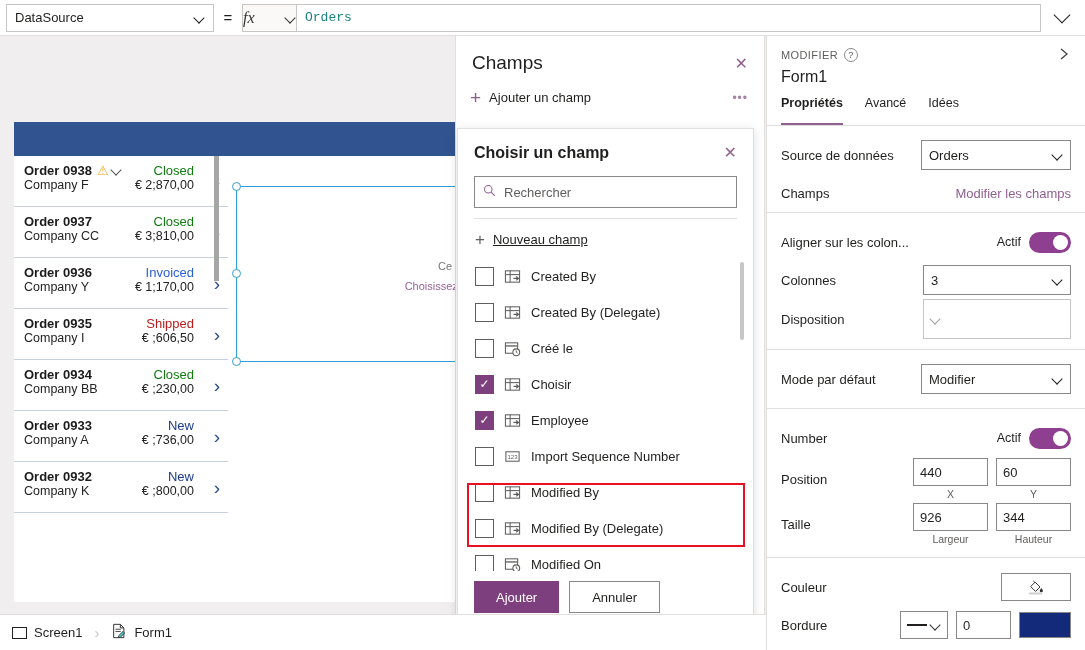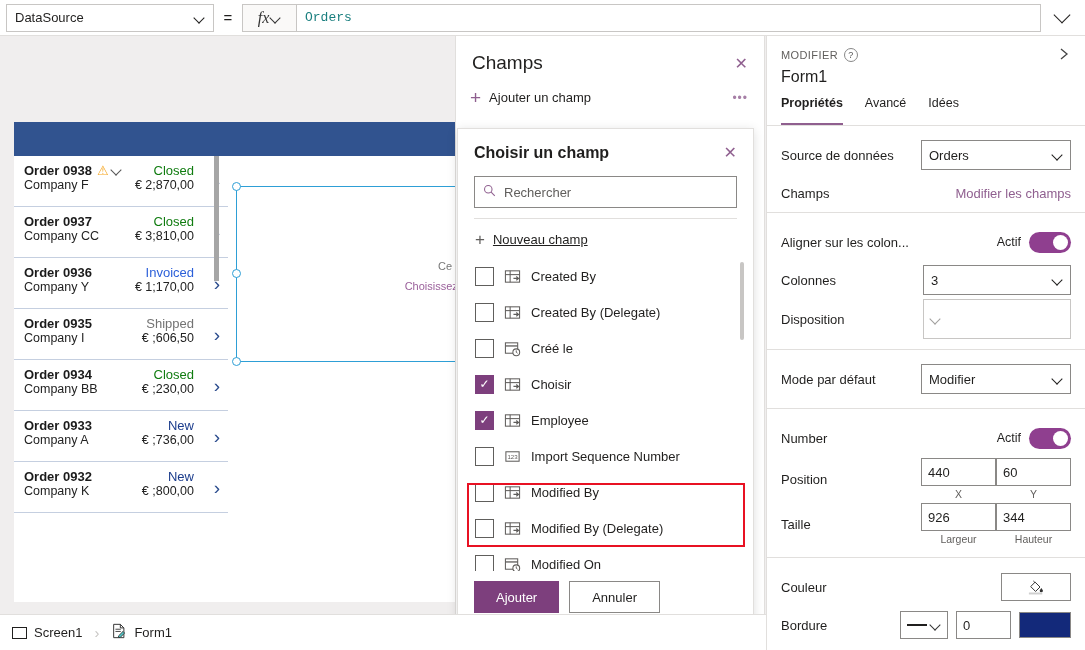--- a/index.html
+++ b/index.html
@@ -21,21 +21,21 @@
     margin-left: 6px; width: 208px; height: 28px;
     border: 1px solid #c8c6c4; background: #fff;
     display: flex; align-items: center; padding: 0 8px;
     font-size: 13px; color: #201f1e;
   }
   .prop-select .lbl { flex: 1; }
   .eq { width: 28px; text-align: center; color: #201f1e; font-size: 15px; }
   .fx-box {
     width: 54px; height: 28px; border: 1px solid #c8c6c4; border-right: none;
     background: #faf9f8; display: flex; align-items: center;
-    justify-content: center; gap: 2px;
+    justify-content: space-between; gap: 2px;
   }
   .fx-box .fx { font-family: "Liberation Serif", serif; font-style: italic; font-size: 16px; }
   .formula-input {
     flex: 1; height: 28px; border: 1px solid #c8c6c4; background: #fff;
     display: flex; align-items: center; padding: 0 8px;
     font-family: "Liberation Mono", monospace; font-size: 13px; color: #1a7f7f;
   }
   .fbar-expand { width: 44px; text-align: center; color: #201f1e; }
 
   .chev { display: inline-block; width: 10px; height: 10px; position: relative; }
@@ -219,21 +219,21 @@
   .tgl .knob { position: absolute; width: 15px; height: 15px; border-radius: 50%; top: 3px; }
   .tgl.on .knob { right: 3px; background: #fff; }
   .tgl.off .knob { left: 3px; background: #605e5c; top: 2px; }
 
   .numbox {
     width: 75px; height: 28px; border: 1px solid #8a8886; background: #fff;
     display: flex; align-items: center; padding: 0 6px; font-size: 13px; color: #201f1e;
   }
   .xy-group { display: flex; flex-direction: column; align-items: center; gap: 2px; }
   .xy-cap { font-size: 10.5px; color: #605e5c; }
-  .pair { display: flex; gap: 0; }
+  .pair { display: flex; gap: 8px; }
 
   .color-btn {
     width: 70px; height: 28px; border: 1px solid #8a8886; background: #fff;
     display: flex; align-items: center; justify-content: center;
   }
   .border-style {
     width: 48px; height: 28px; border: 1px solid #8a8886; background: #fff;
     display: flex; align-items: center; justify-content: center; gap: 4px;
   }
   .b-line { width: 20px; height: 1.5px; background: #201f1e; }
@@ -312,21 +312,21 @@
             <div class="g-row">
               <span class="g-company">Company Y</span>
               <span class="g-amount">€ 1;170,00</span>
             </div>
             <span class="g-arrow">›</span>
           </div>
 
           <div class="g-item">
             <div class="g-row">
               <span class="g-title">Order 0935</span>
-              <span class="g-status" style="color:#737373">Shipped</span>
+              <span class="g-status" style="color:#b91c1c">Shipped</span>
             </div>
             <div class="g-row">
               <span class="g-company">Company I</span>
               <span class="g-amount">€ ;606,50</span>
             </div>
             <span class="g-arrow">›</span>
           </div>
 
           <div class="g-item">
             <div class="g-row">

